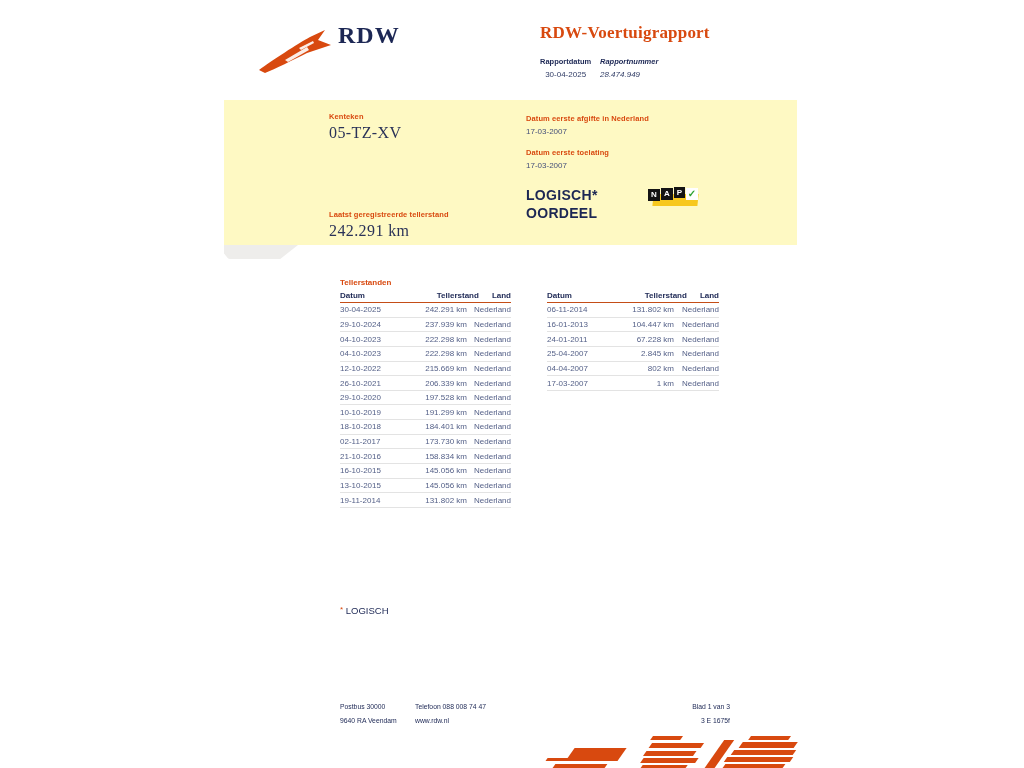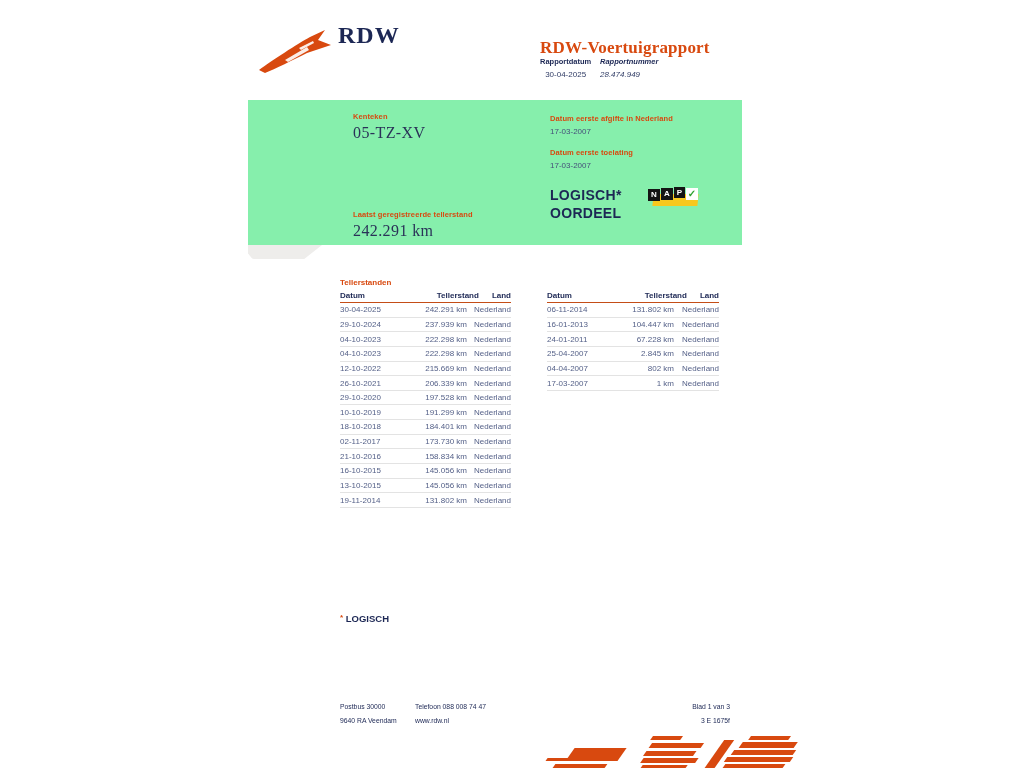--- a/index.html
+++ b/index.html
@@ -10,29 +10,29 @@
     overflow:hidden; margin:0 auto;padding-left:9px;
   }
   .abs { position:absolute; }
 
   
   #rdw-wordmark {
     left:338px; top:22px; font-family:"Liberation Serif", serif;
     font-size:24px; letter-spacing:1px; color:#1c2754; font-weight:600;
   }
   #report-title {
-    left:540px; top:38px; font-family:"Liberation Serif", serif;
+    left:540px; top:23px; font-family:"Liberation Serif", serif;
     font-size:17px; font-weight:700; color:#d8490f; letter-spacing:0.2px;
   }
   .meta-label { font-size:7.5px; font-weight:700; color:#1c2754; }
   .meta-value { font-size:8px; color:#313d66; margin-top:4px; }
 
   
   #vehicle-box {
-    left:248px; top:100px; width:494px; height:145px; background:#86efac;
+    left:224px; top:100px; width:573px; height:145px; background:#fef9c3;
   }
   #vehicle-box::after {
     content:""; position:absolute; left:0; top:100%; width:74px; height:14px;
     background:#eeedeb; clip-path:polygon(0 0, 100% 0, 76% 100%, 6% 100%, 0 60%);
     border-bottom-left-radius:6px;
   }
   .box-label { font-size:7.5px; font-weight:700; color:#d8490f; letter-spacing:0.1px; }
   .box-value-lg {
     font-family:"Liberation Serif", serif; font-size:16px; color:#2a3258;
     letter-spacing:0.4px; margin-top:3px;
@@ -62,21 +62,21 @@
     font-size:8px; font-weight:700; color:#1c2754;gap:13px; }
   .trow { display:flex; height:14.65px; align-items:center;
     border-bottom:1px solid #e3e3e3; font-size:8px; color:#535f87; }
   .tcell { white-space:nowrap; }
   .c-datum  { width:65px; text-align:left; }
   .c-teller { width:62px; text-align:right; }
   .c-land   { width:44px; text-align:right; flex:1; }
 
   
   #footnote { left:340px; top:605px; width:400px; }
-  #footnote-title { font-size:9.5px; font-weight:700; color:#1c2754;margin-top:8px; }
+  #footnote-title { font-size:9.5px; font-weight:400; color:#1c2754; }
   #footnote-title .ast { color:#d8490f; font-size:8px; vertical-align:2px; }
   #footnote-text { margin-top:7px; font-size:8px; line-height:13px; color:#e06a35; }
 
   
   .foot { font-size:6.8px; color:#1c2754; line-height:14px; }
   #foot-col1 { left:340px; top:700px; }
   #foot-col2 { left:415px; top:700px; }
   #foot-col3 { left:600px; top:700px; width:130px; text-align:right; }
 
   

